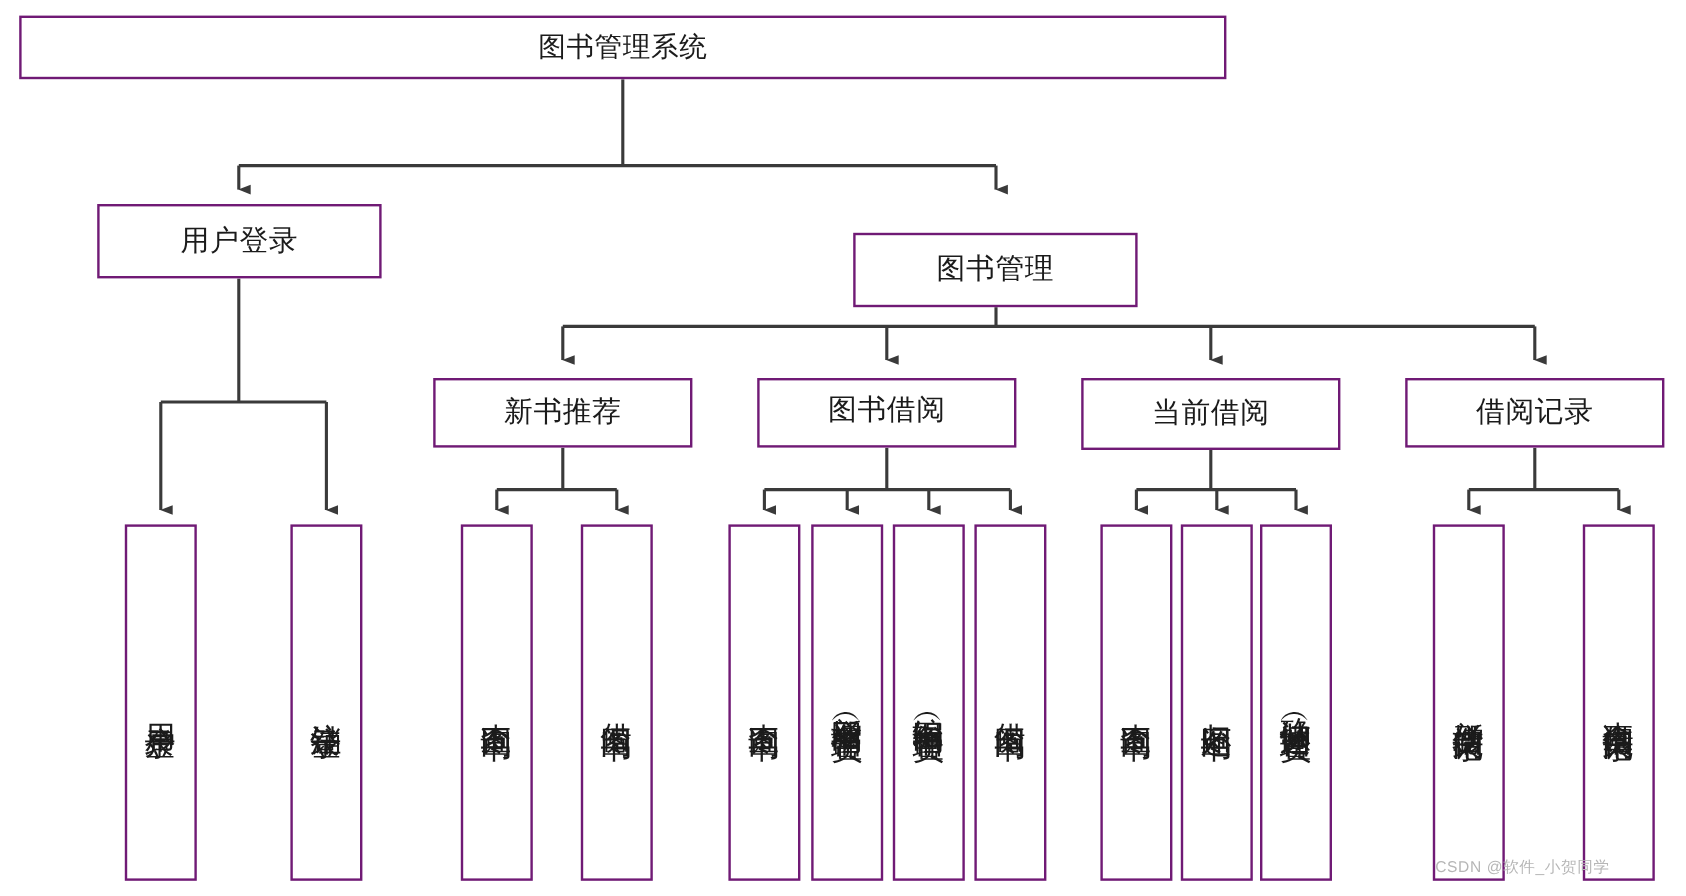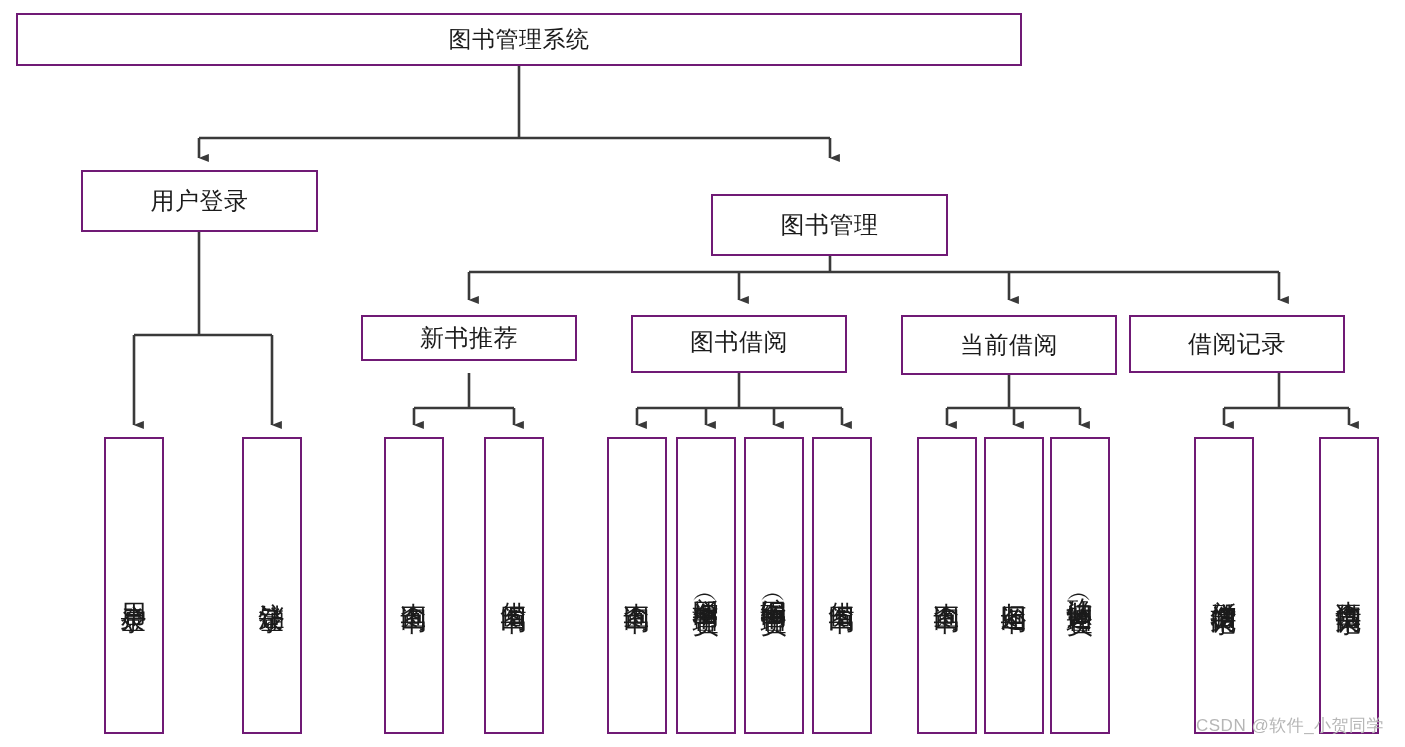--- a/index.html
+++ b/index.html
@@ -38,21 +38,21 @@
     text-orientation:upright;
     font-size:26px;
     line-height:1.0;
     letter-spacing:2px;
     white-space:nowrap;
   }
 
   .watermark{
     position:absolute;
     color:#b6b6b6;
-    font-size:17px;
+    font-size:13px;
     white-space:nowrap;
     letter-spacing:0.5px;
     pointer-events:none;
   }
 </style>
 </head>
 <body>
 
 <div id="canvas">
 
@@ -110,30 +110,30 @@
     <span class="lbl">图书管理系统</span>
   </div>
 
   <div class="node lvl1" style="left:81px;top:170px;width:237px;height:62px;">
     <span class="lbl">用户登录</span>
   </div>
   <div class="node lvl1" style="left:711px;top:170px;width:237px;height:62px;margin-top:24px;">
     <span class="lbl">图书管理</span>
   </div>
 
-  <div class="node lvl1" style="left:361px;top:315px;width:216px;height:46px;align-items:center;">
+  <div class="node lvl1" style="left:361px;top:315px;width:216px;height:58px;align-items:center;">
     <span class="lbl">新书推荐</span>
   </div>
   <div class="node lvl1" style="left:631px;top:315px;width:216px;height:58px;font-family:Liberation Mono, monospace;">
     <span class="lbl">图书借阅</span>
   </div>
   <div class="node lvl1" style="left:901px;top:315px;width:216px;height:60px;">
     <span class="lbl">当前借阅</span>
   </div>
-  <div class="node lvl1" style="left:1129px;top:315px;width:216px;height:58px;">
+  <div class="node lvl1" style="left:1171px;top:315px;width:216px;height:58px;">
     <span class="lbl">借阅记录</span>
   </div>
 
   <div class="node v" style="left:104px;top:437px;width:60px;height:297px;">
     <span class="lbl">用户登录</span>
   </div>
   <div class="node v" style="left:242px;top:437px;width:60px;height:297px;">
     <span class="lbl">注销登录</span>
   </div>
 

